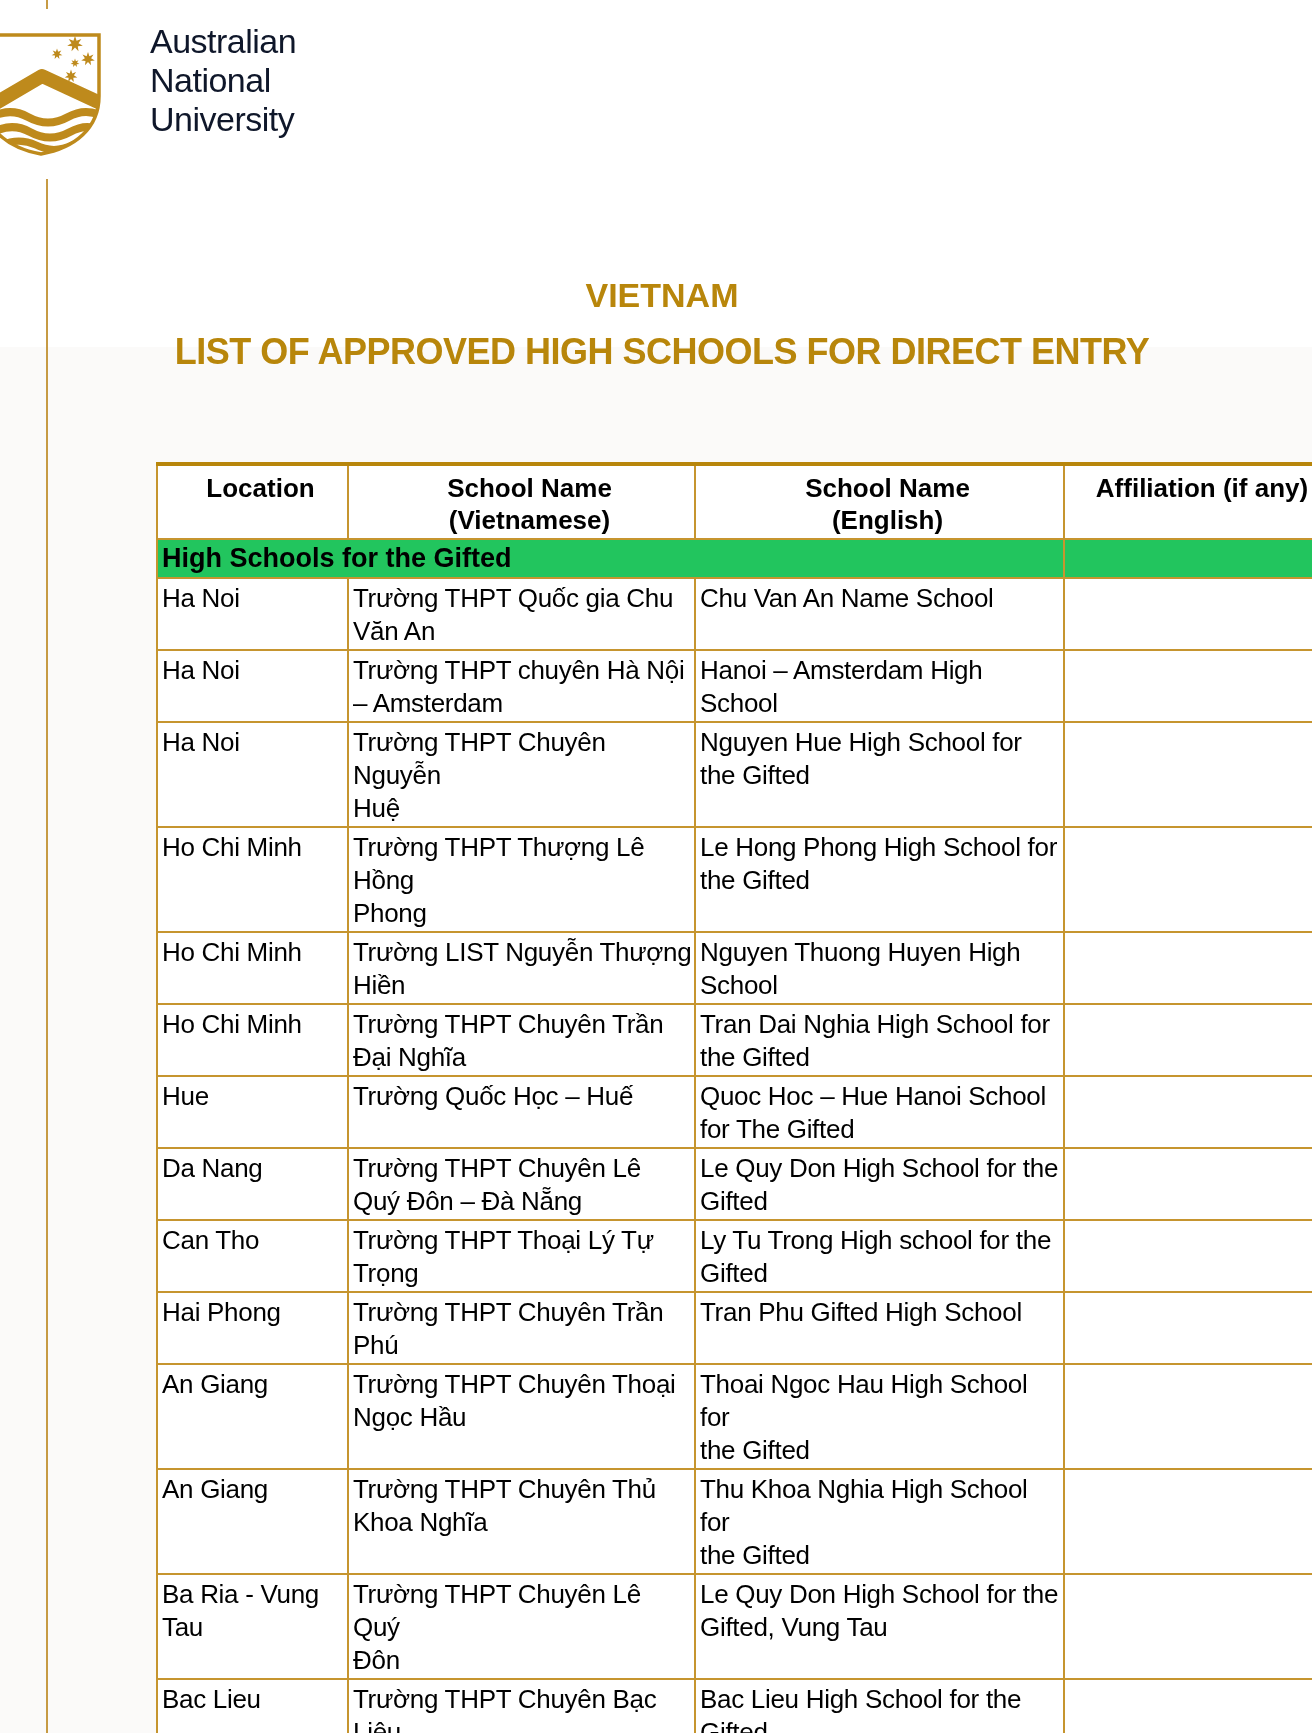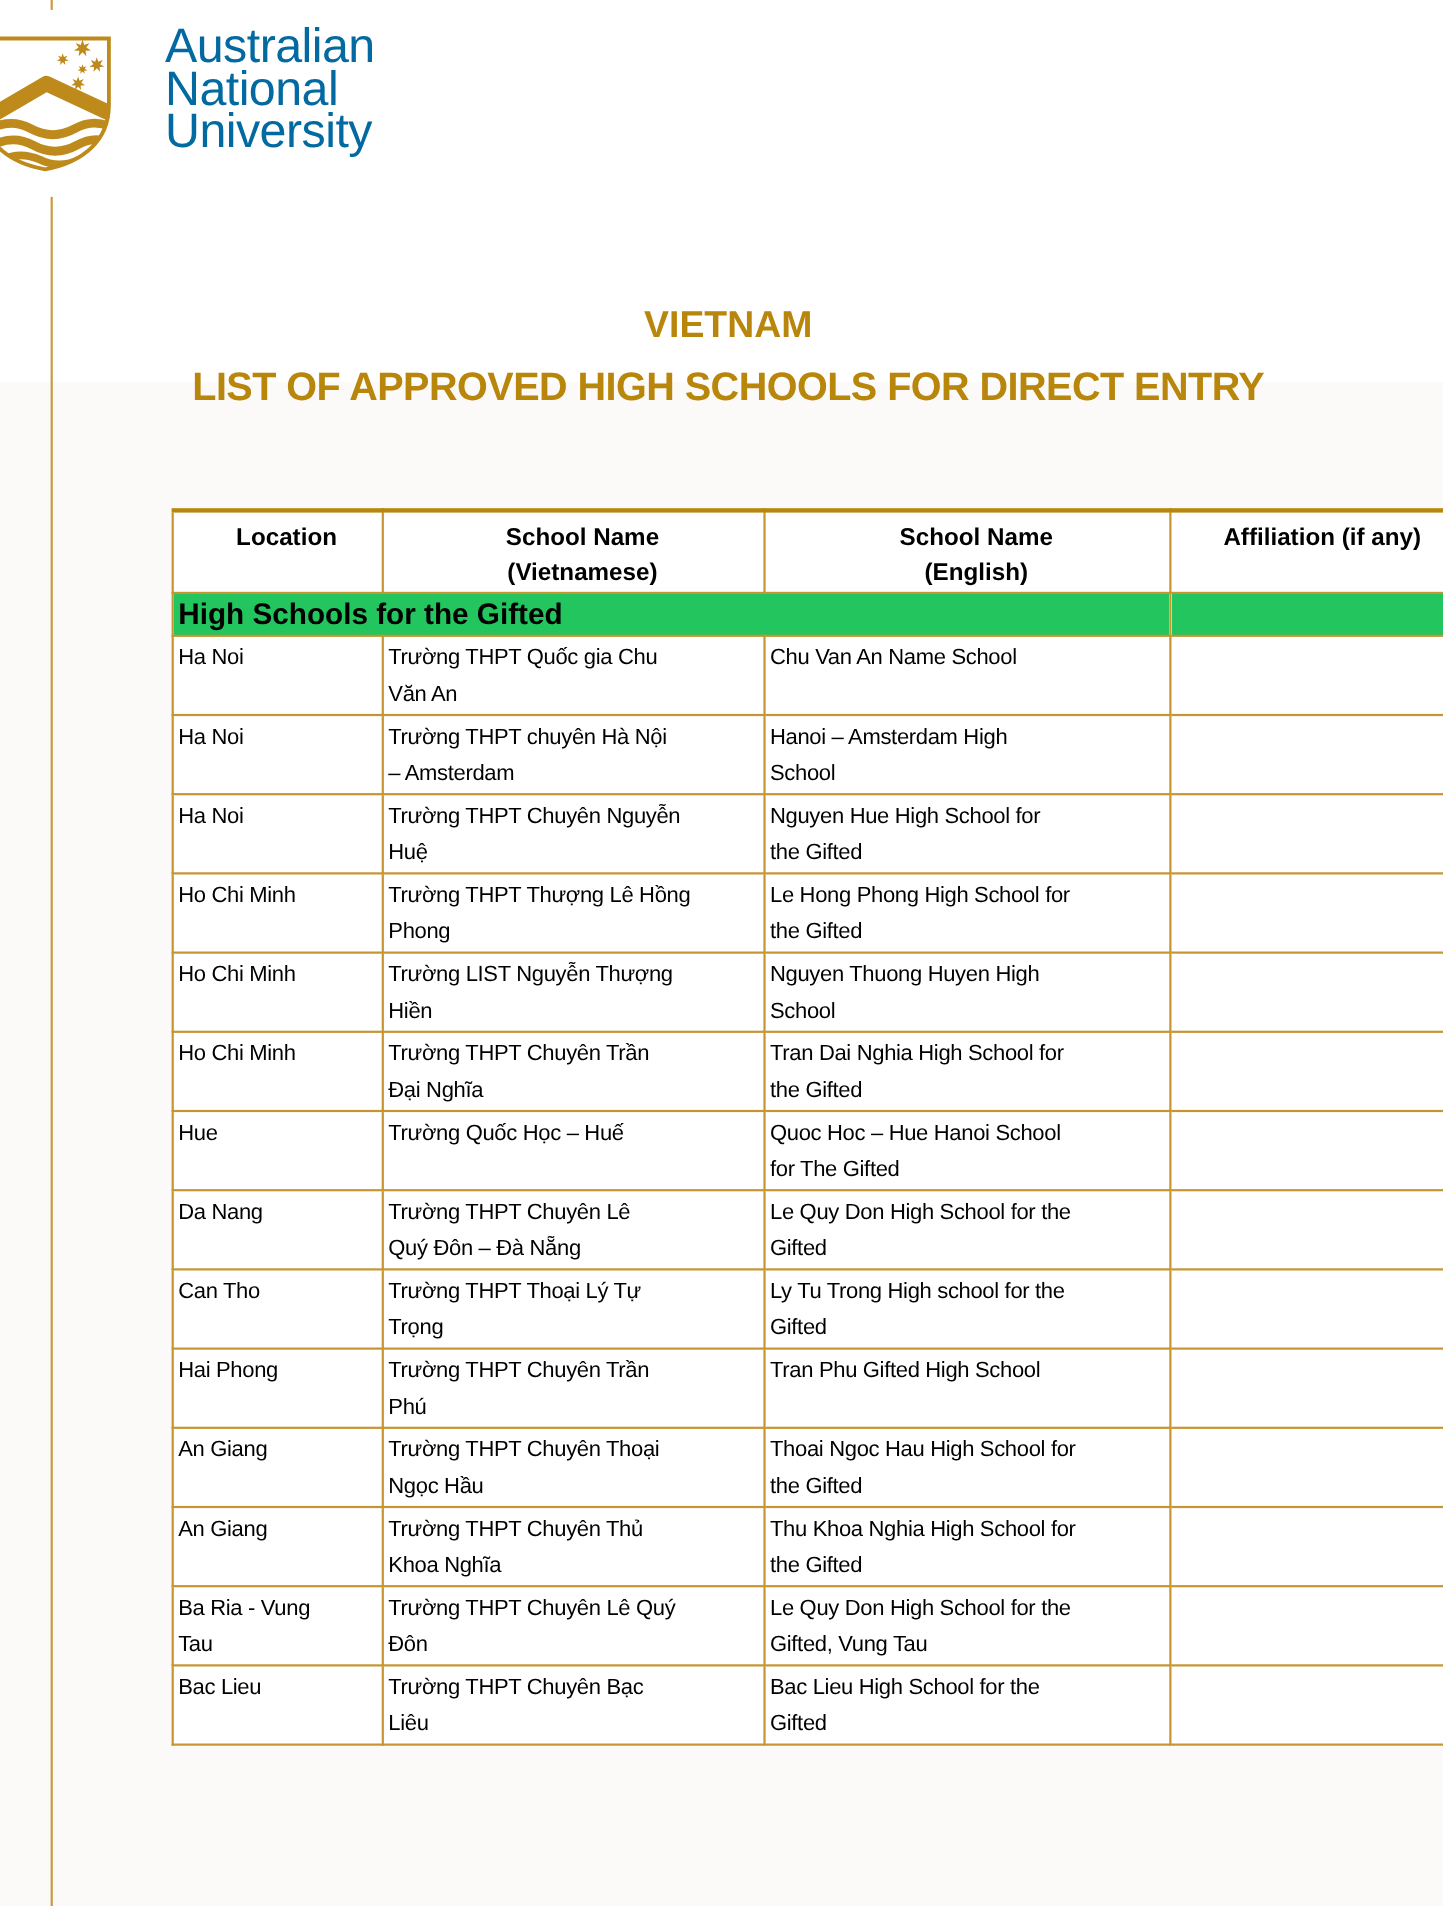--- a/index.html
+++ b/index.html
@@ -19,22 +19,22 @@
   }
   .vline-main{
     position:absolute;left:46px;top:179px;width:2px;height:1554px;
     background:#c79b44;z-index:2;
   }
   .crest{
     position:absolute;left:-24px;top:30px;width:130px;height:130px;z-index:3;
   }
   .org-name{
     position:absolute;left:150px;top:22px;z-index:3;
-    font-size:44px;line-height:39px;font-weight:500;
-    color:#0369a1;letter-spacing:-0.5px;
+    font-size:34px;line-height:39px;font-weight:500;
+    color:#0f172a;letter-spacing:-0.5px;
   }
   .titles{
     position:absolute;left:0;top:276px;width:1324px;text-align:center;z-index:1;
   }
   .title-country{
     font-size:34px;font-weight:700;color:#b8860b;margin:0 0 16px 0;
   }
   .title-heading{
     font-size:36px;font-weight:700;color:#b8860b;margin:0;letter-spacing:-0.5px;
   }
@@ -44,30 +44,30 @@
     background:#fff;
   }
   table.schools{border-top:4px solid #b8860b;}
   table.schools td,table.schools th{
     border:2px solid #c6952f;
     vertical-align:top;
     white-space:pre-line;
     overflow:hidden;
   }
   table.schools th{
-    font-size:22px;font-weight:700;line-height:32px;
+    font-size:26px;font-weight:700;line-height:32px;
     text-align:center;padding:6px 4px 2px 20px;height:62px;
   }
   tr.section-row td{
     background:#22c55e;
     font-size:27px;font-weight:700;line-height:35px;
     height:35px;padding:1px 4px;white-space:nowrap;
   }
   tr.data-row td{
-    font-size:20px;line-height:33px;letter-spacing:-0.3px;
+    font-size:26px;line-height:33px;letter-spacing:-0.3px;
     height:66px;padding:3px 2px 1px 4px;
   }
   col.c-loc{width:191px;}
   col.c-vn{width:347px;}
   col.c-en{width:369px;}
   col.c-aff{width:260px;}
 </style>
 </head>
 <body>
 

